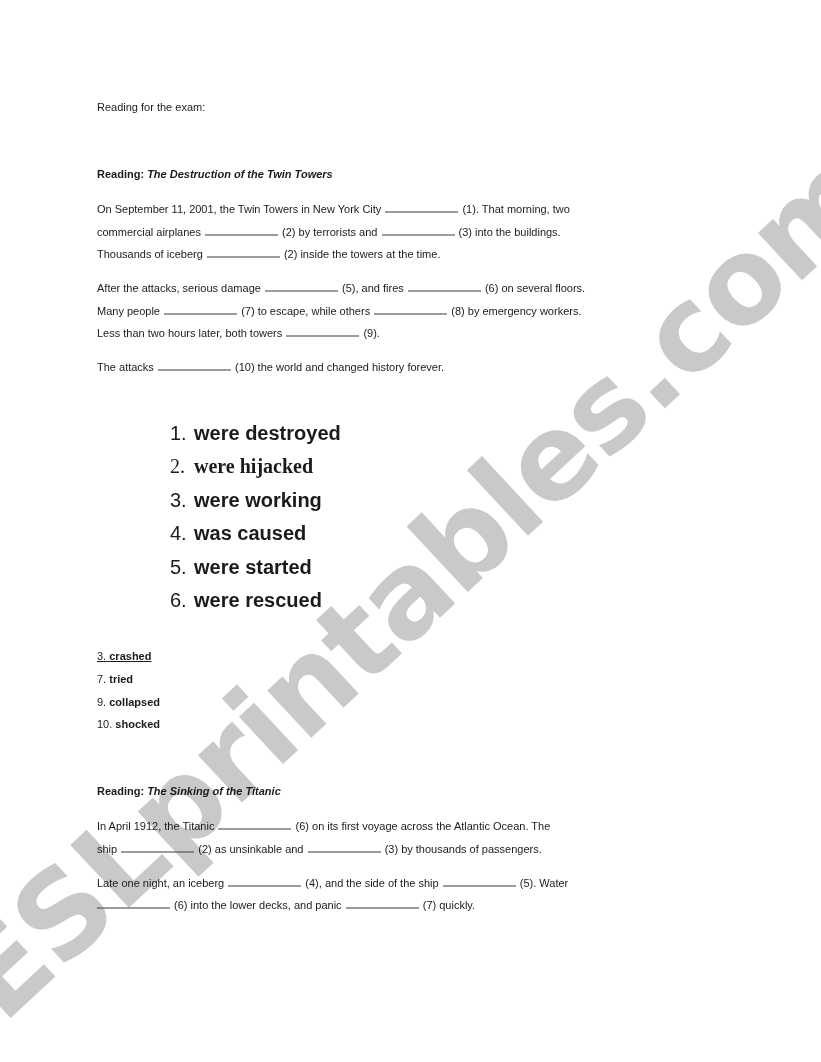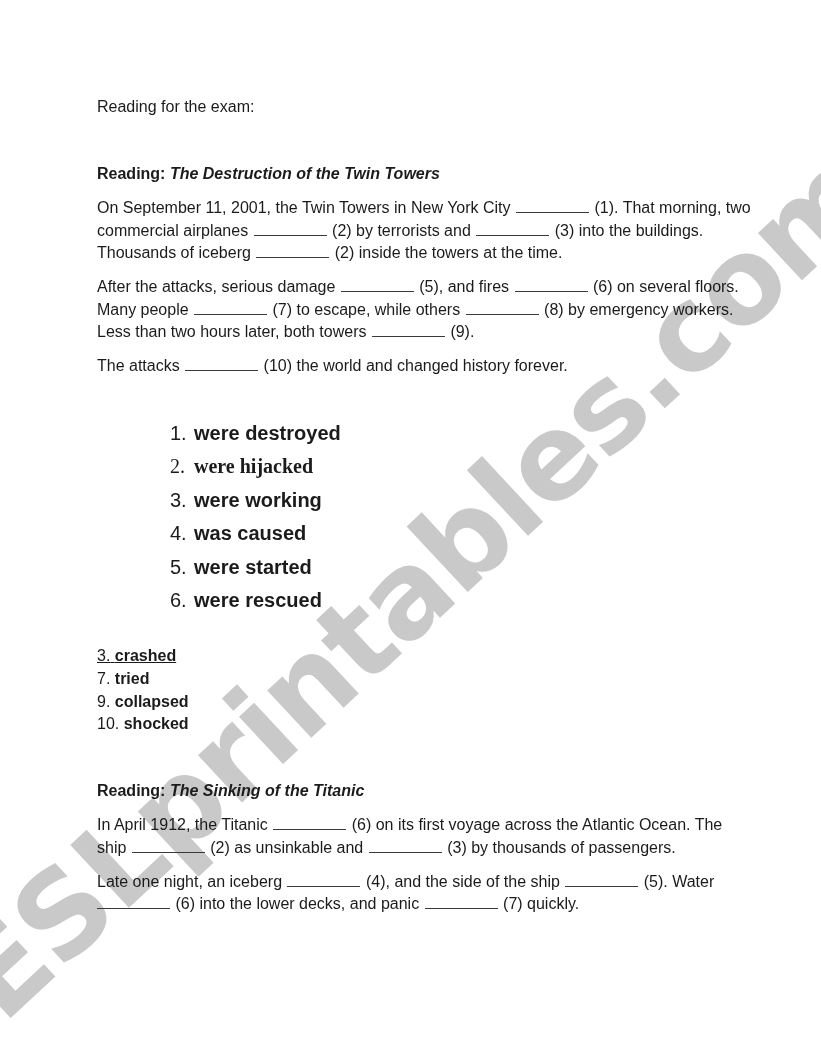--- a/index.html
+++ b/index.html
@@ -33,21 +33,21 @@
       letter-spacing: -2px;
       color: #c9c9c9;
       white-space: nowrap;
       z-index: 0;
       pointer-events: none;
       line-height: 1;
     }
     .line {
       position: absolute;
       left: 97px;
-      font-size: 16px;
+      font-size: 11px;
       line-height: 18px;
       white-space: nowrap;
       z-index: 1;
       transform: translateY(-50%);
     }
     .bold { font-weight: bold; }
     .ital { font-style: italic; }
     .blank {
       display: inline-block;
       width: 73px;

